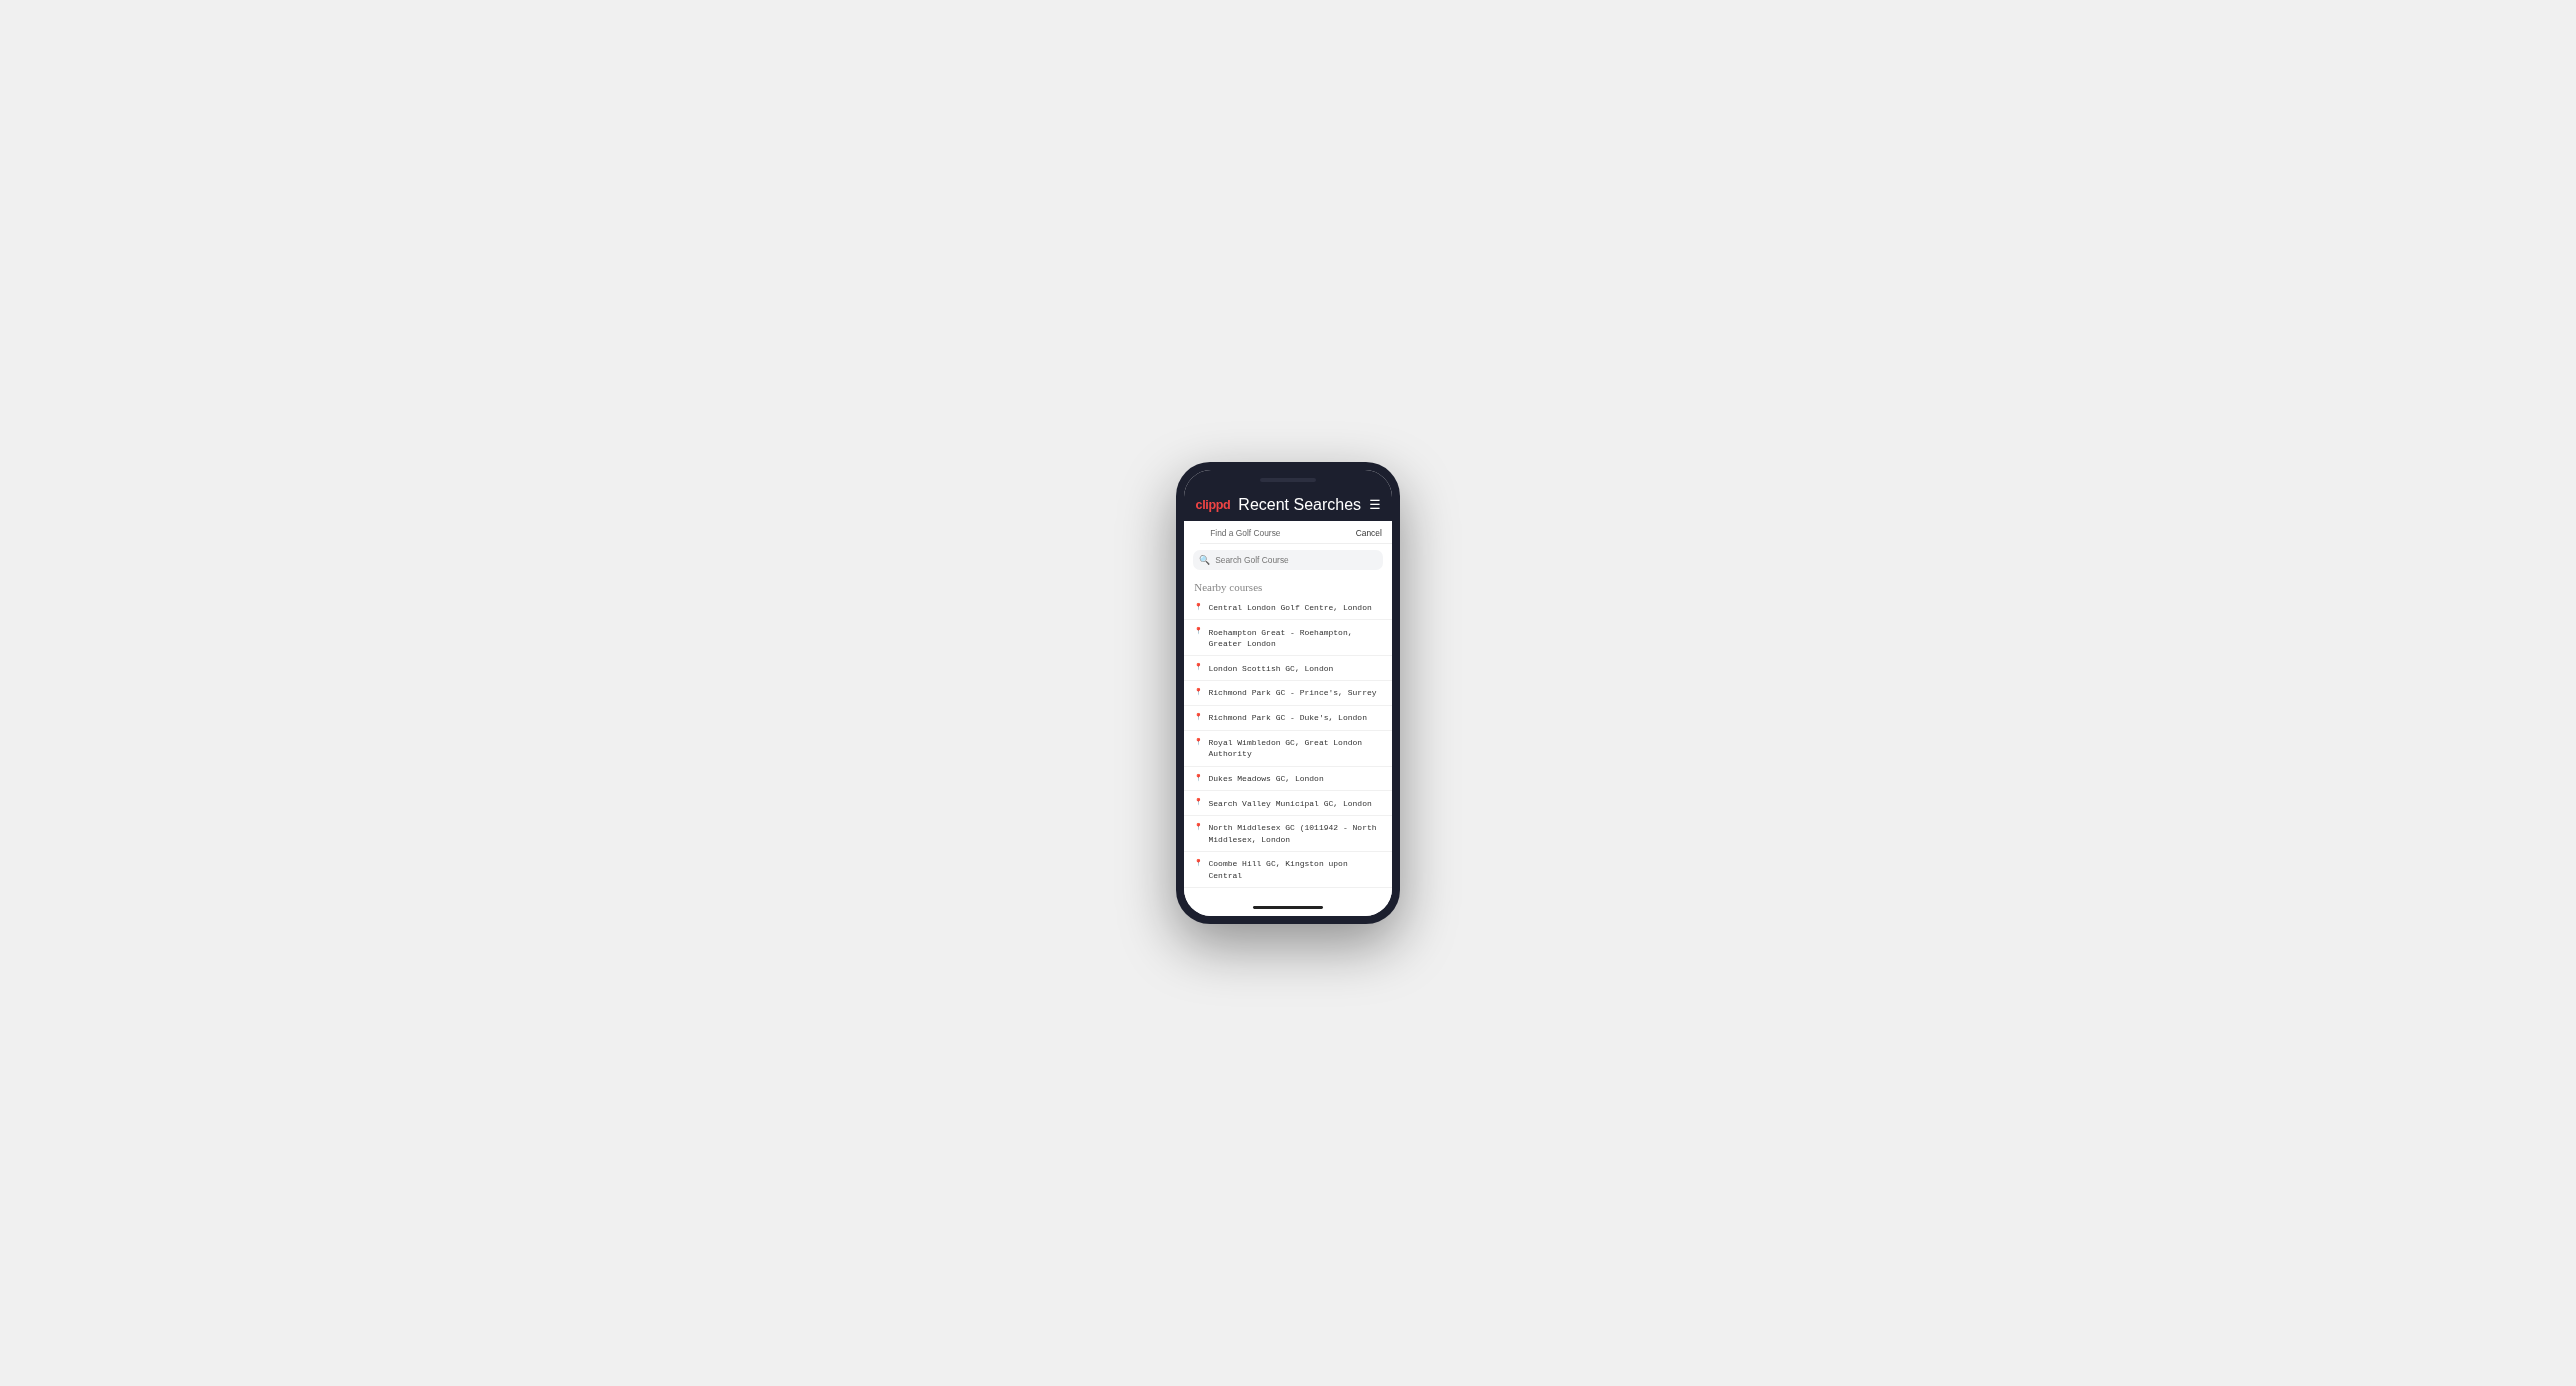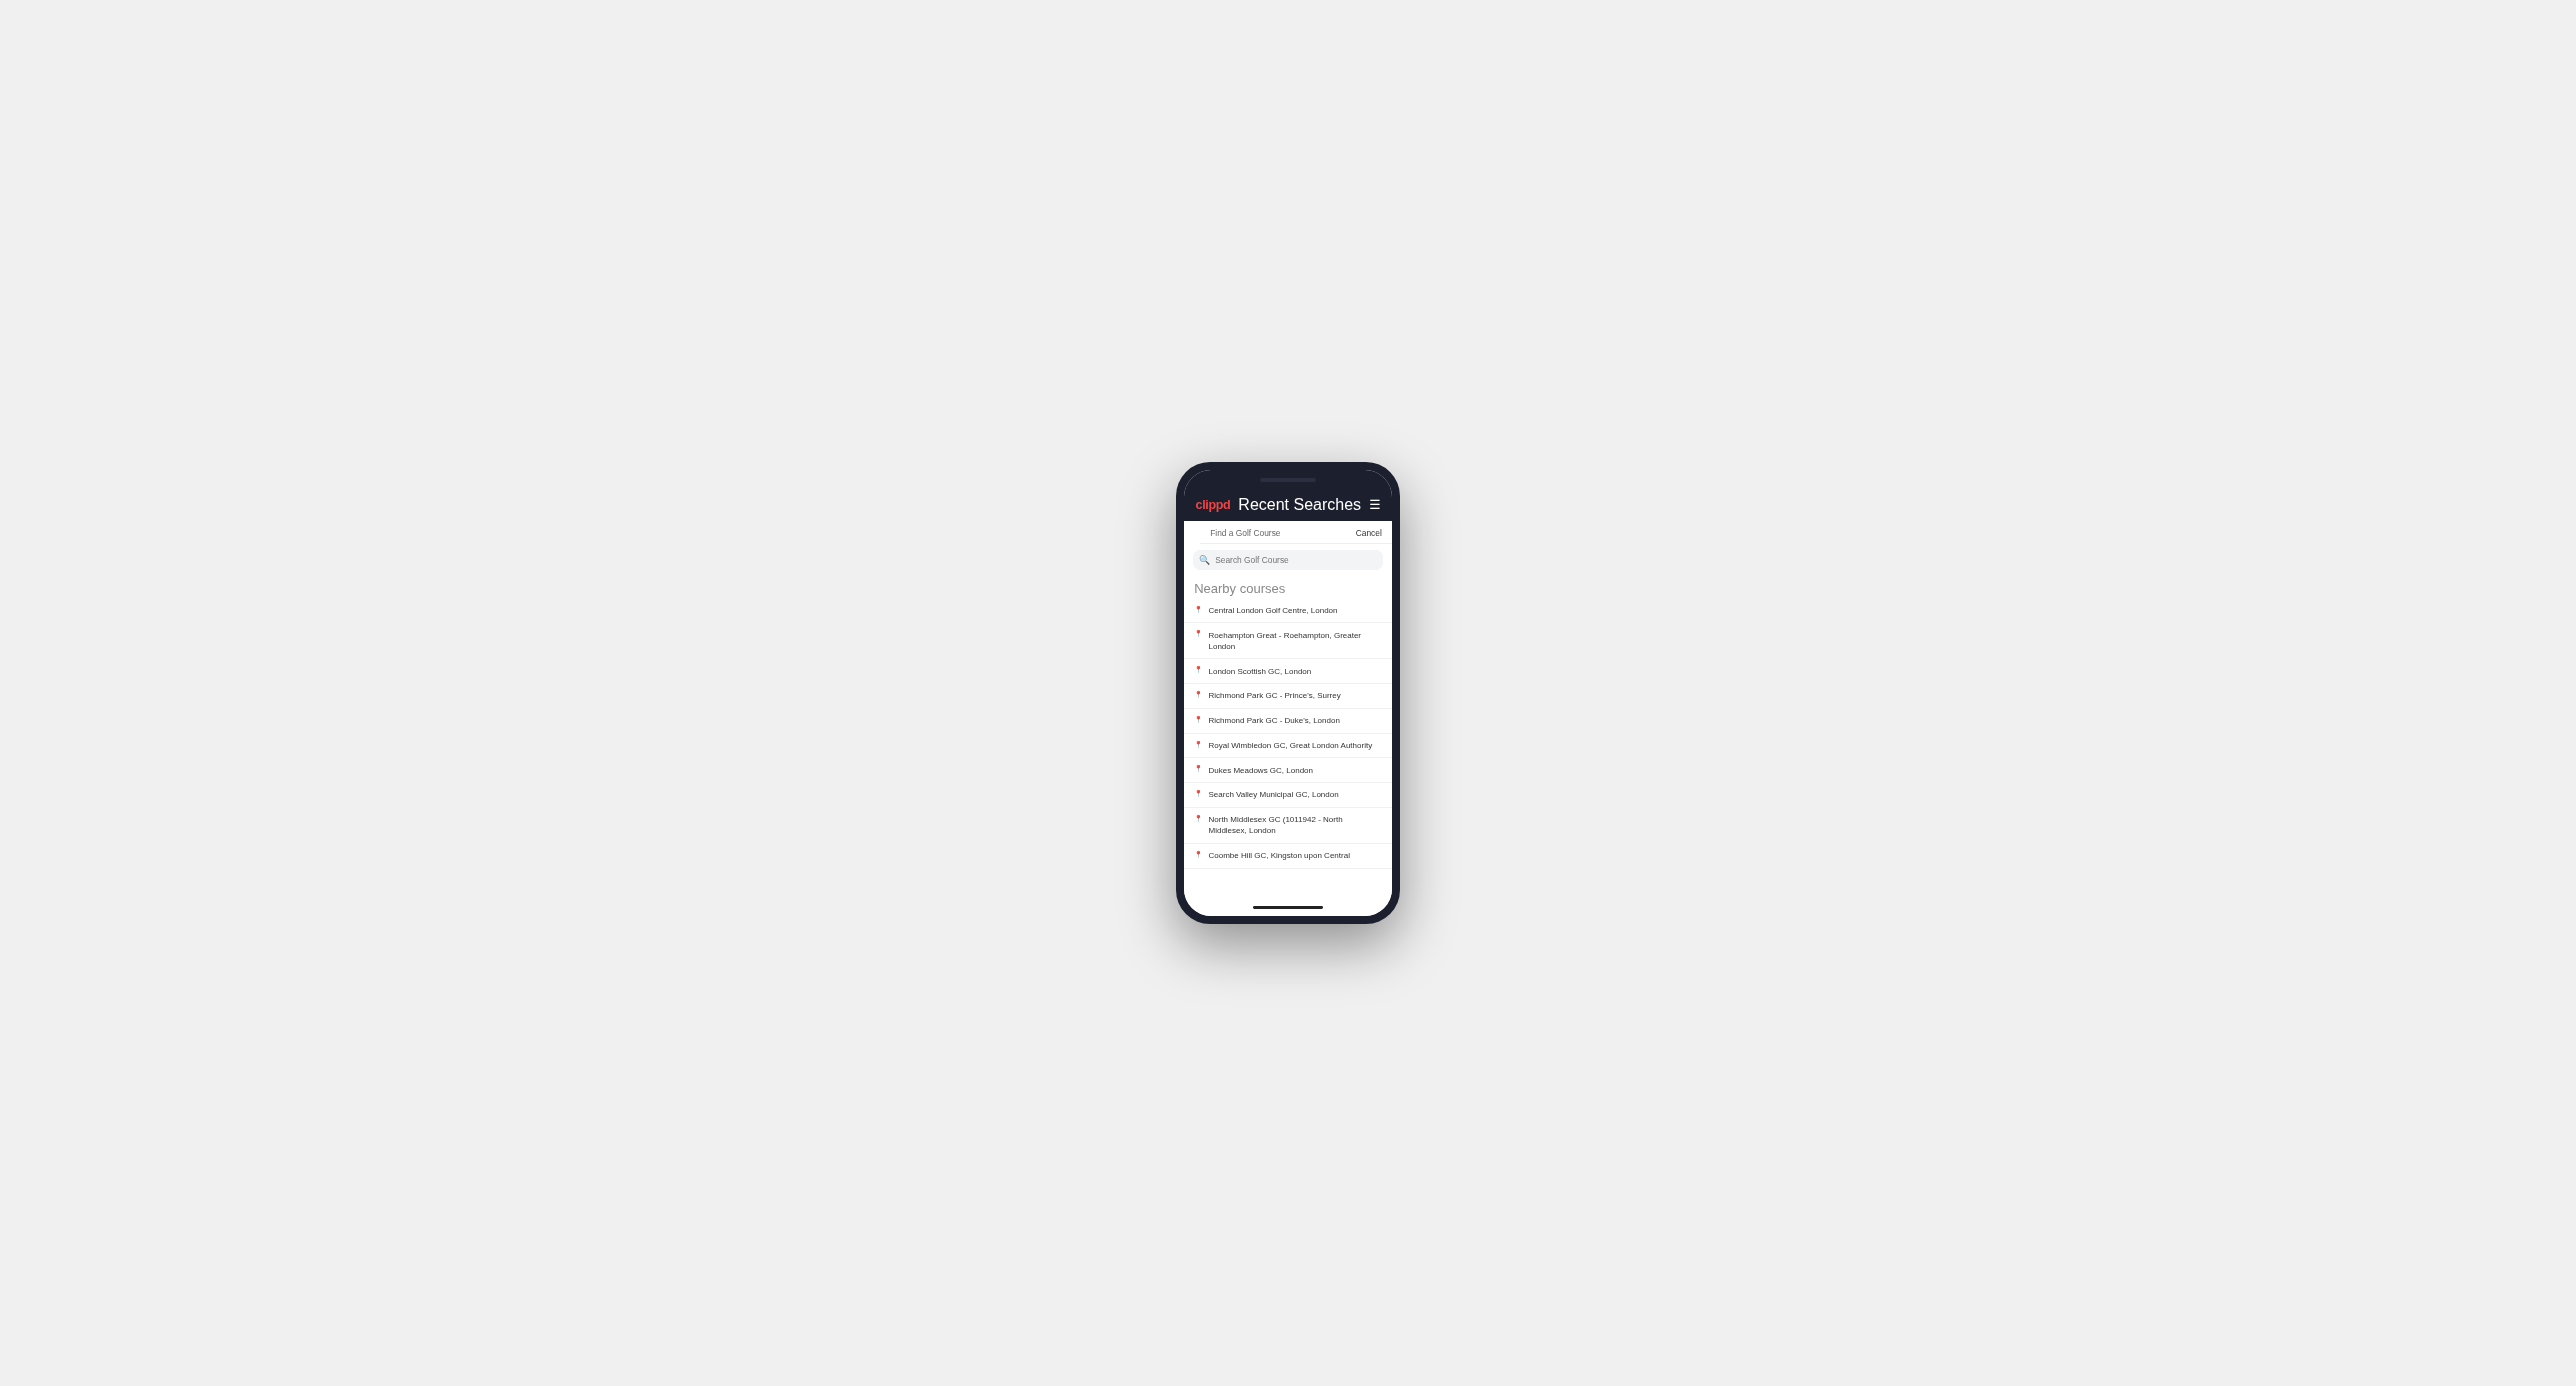--- a/index.html
+++ b/index.html
@@ -146,23 +146,24 @@
     }
 
     
     .nearby-section {
       flex: 1;
       overflow-y: auto;
     }
 
     .nearby-header {
       padding: 5.6px 9.8px 2.8px;
-      font-size: 13px;
+      font-size: 11px;
       color: #888;
       font-weight: 500;
+      font-family: Liberation Serif, serif;
     }
 
     .course-item {
       display: flex;
       align-items: flex-start;
       padding: 6.3px 9.8px;
       border-bottom: 0.7px solid #f0f0f0;
       gap: 5.6px;
       cursor: pointer;
     }
@@ -171,20 +172,21 @@
       color: #999;
       font-size: 7.7px;
       margin-top: 0.7px;
       flex-shrink: 0;
     }
 
     .course-name {
       font-size: 8px;
       color: #333;
       line-height: 1.4;
+      font-family: Liberation Mono, monospace;
     }
 
     
     .home-indicator {
       background: #fff;
       height: 17px;
       display: flex;
       align-items: center;
       justify-content: center;
       flex-shrink: 0;

